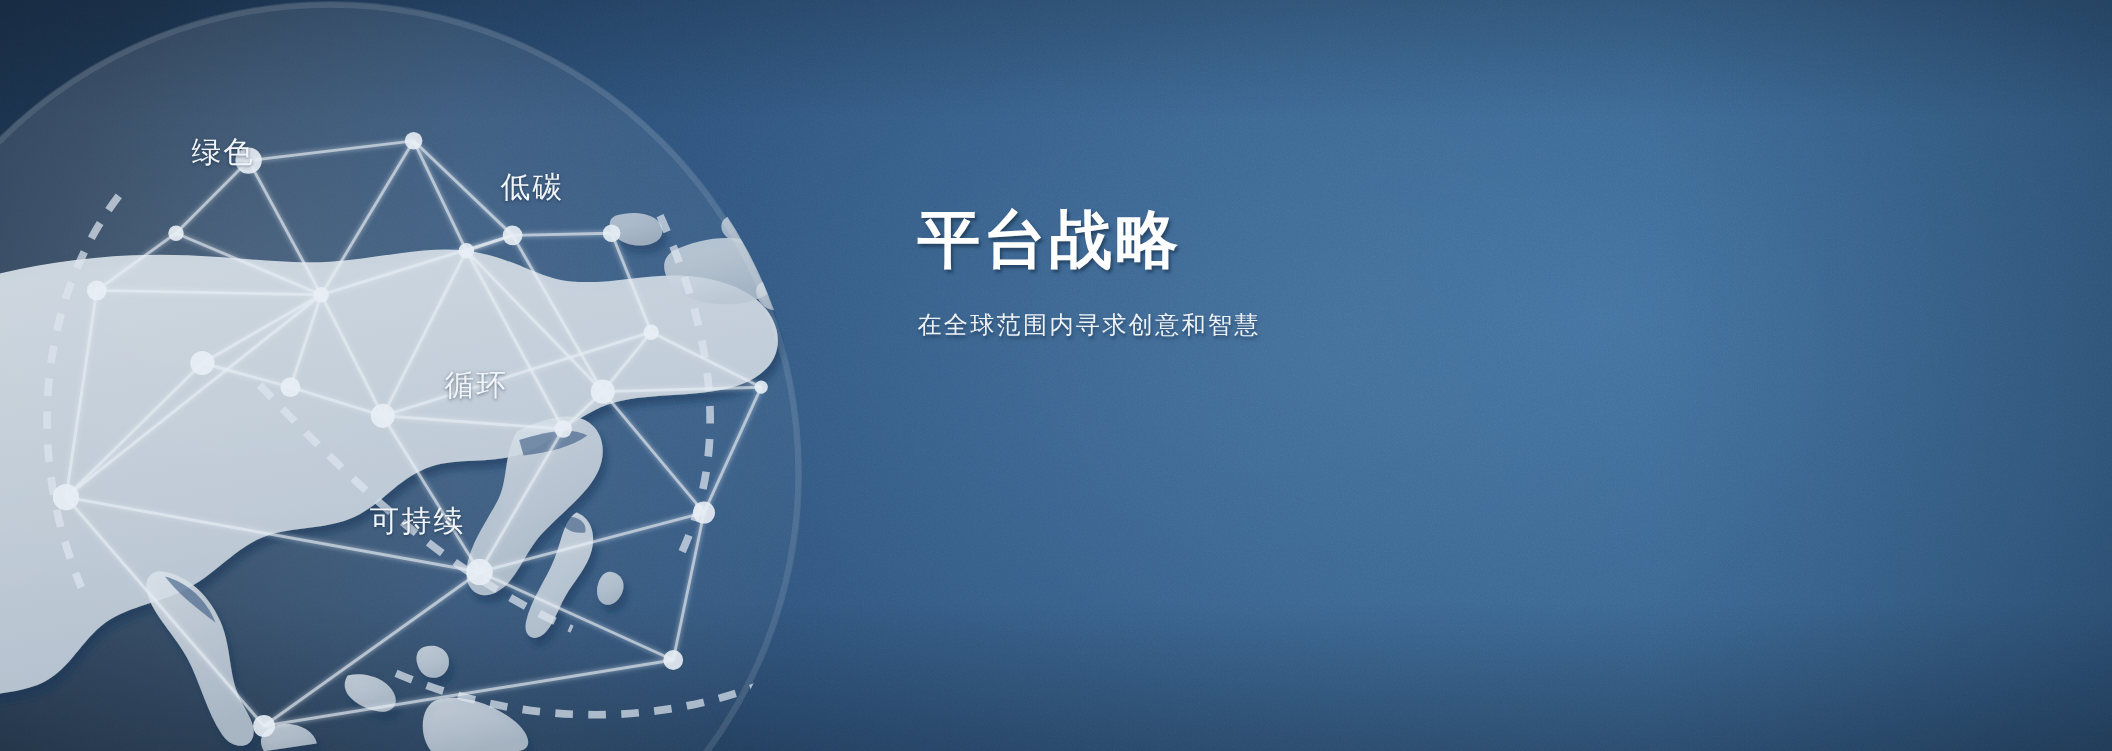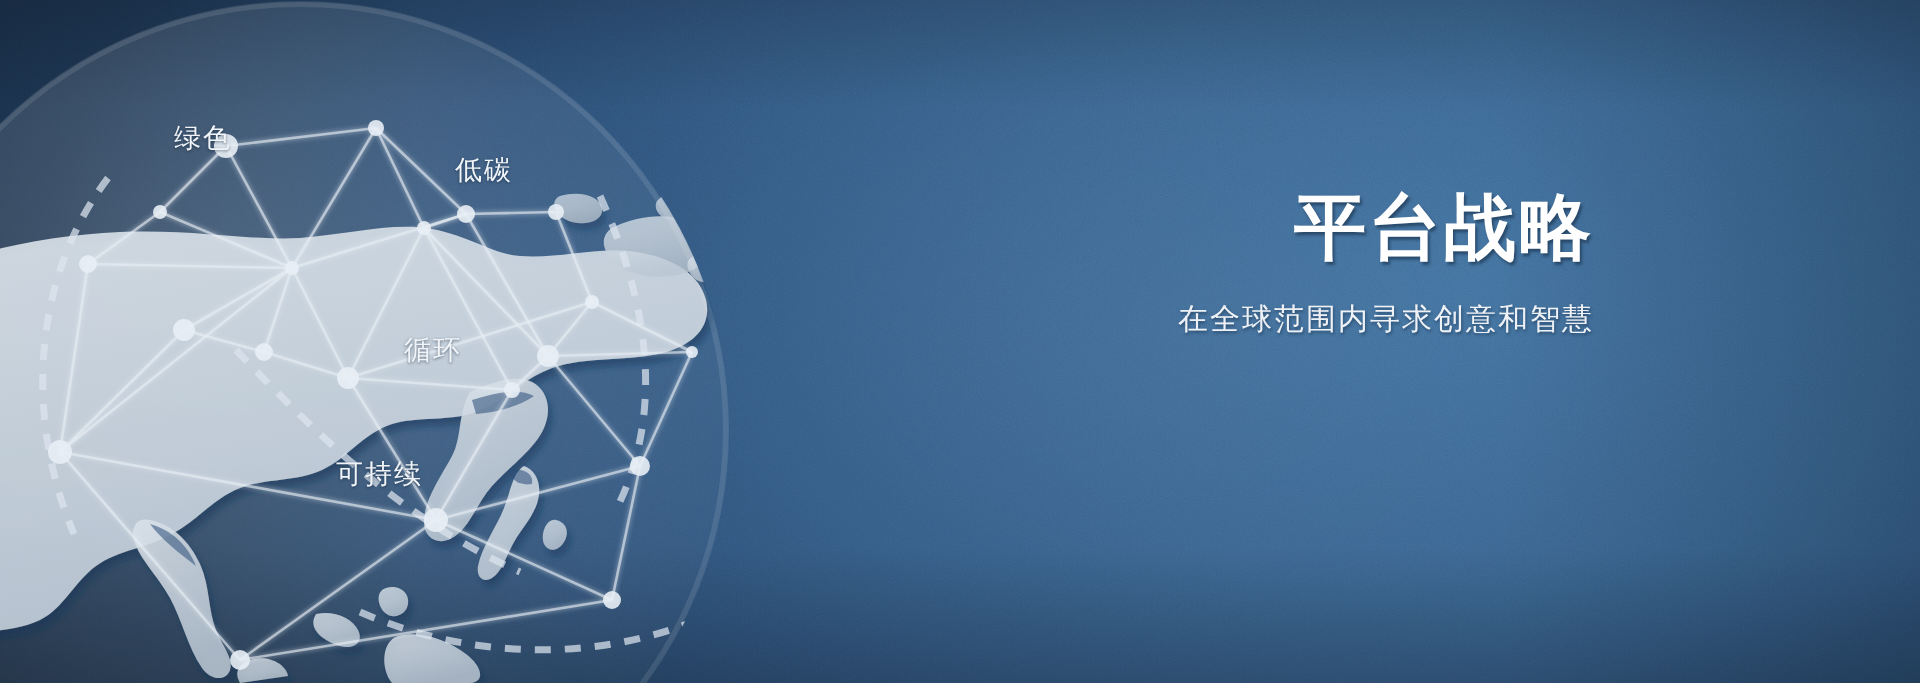--- a/index.html
+++ b/index.html
@@ -8,21 +8,20 @@
     padding: 0;
     background: #0c1b2a;
   }
   #banner {
     position: relative;
     width: 1920px;
     height: 683px;
     overflow: hidden;
     font-family: "Liberation Sans", "DejaVu Sans", sans-serif;
     background: #2f5party;
-    text-align: right;
   }
   
   .bg-base {
     position: absolute;
     inset: 0;
     background:
       radial-gradient(ellipse 1400px 900px at 76% 42%, #3d6d9c 0%, #36618d 34%, #2c5078 66%, #223f60 100%);
   }
   .bg-vignette {
     position: absolute;
@@ -66,30 +65,30 @@
 
   
   .copy {
     position: absolute;
     left: 834px;
     top: 186px;
     width: 760px;
   }
   .copy-title {
     margin: 0;
-    font-size: 72px;
+    font-size: 57px;
     font-weight: bold;
     color: #ffffff;
     letter-spacing: 3px;
     line-height: 1.15;
     text-shadow: 2px 3px 3px rgba(16,38,62,.55);
   }
   .copy-sub {
     margin: 0;
-    font-size: 30px;
+    font-size: 22px;
     color: #eef2f6;
     letter-spacing: 2px;
     line-height: 1.62;
     text-shadow: 1px 2px 3px rgba(16,38,62,.5);
     white-space: nowrap;
   }
   .copy-sub.first { margin-top: 26px; }
 </style>
 </head>
 <body>

